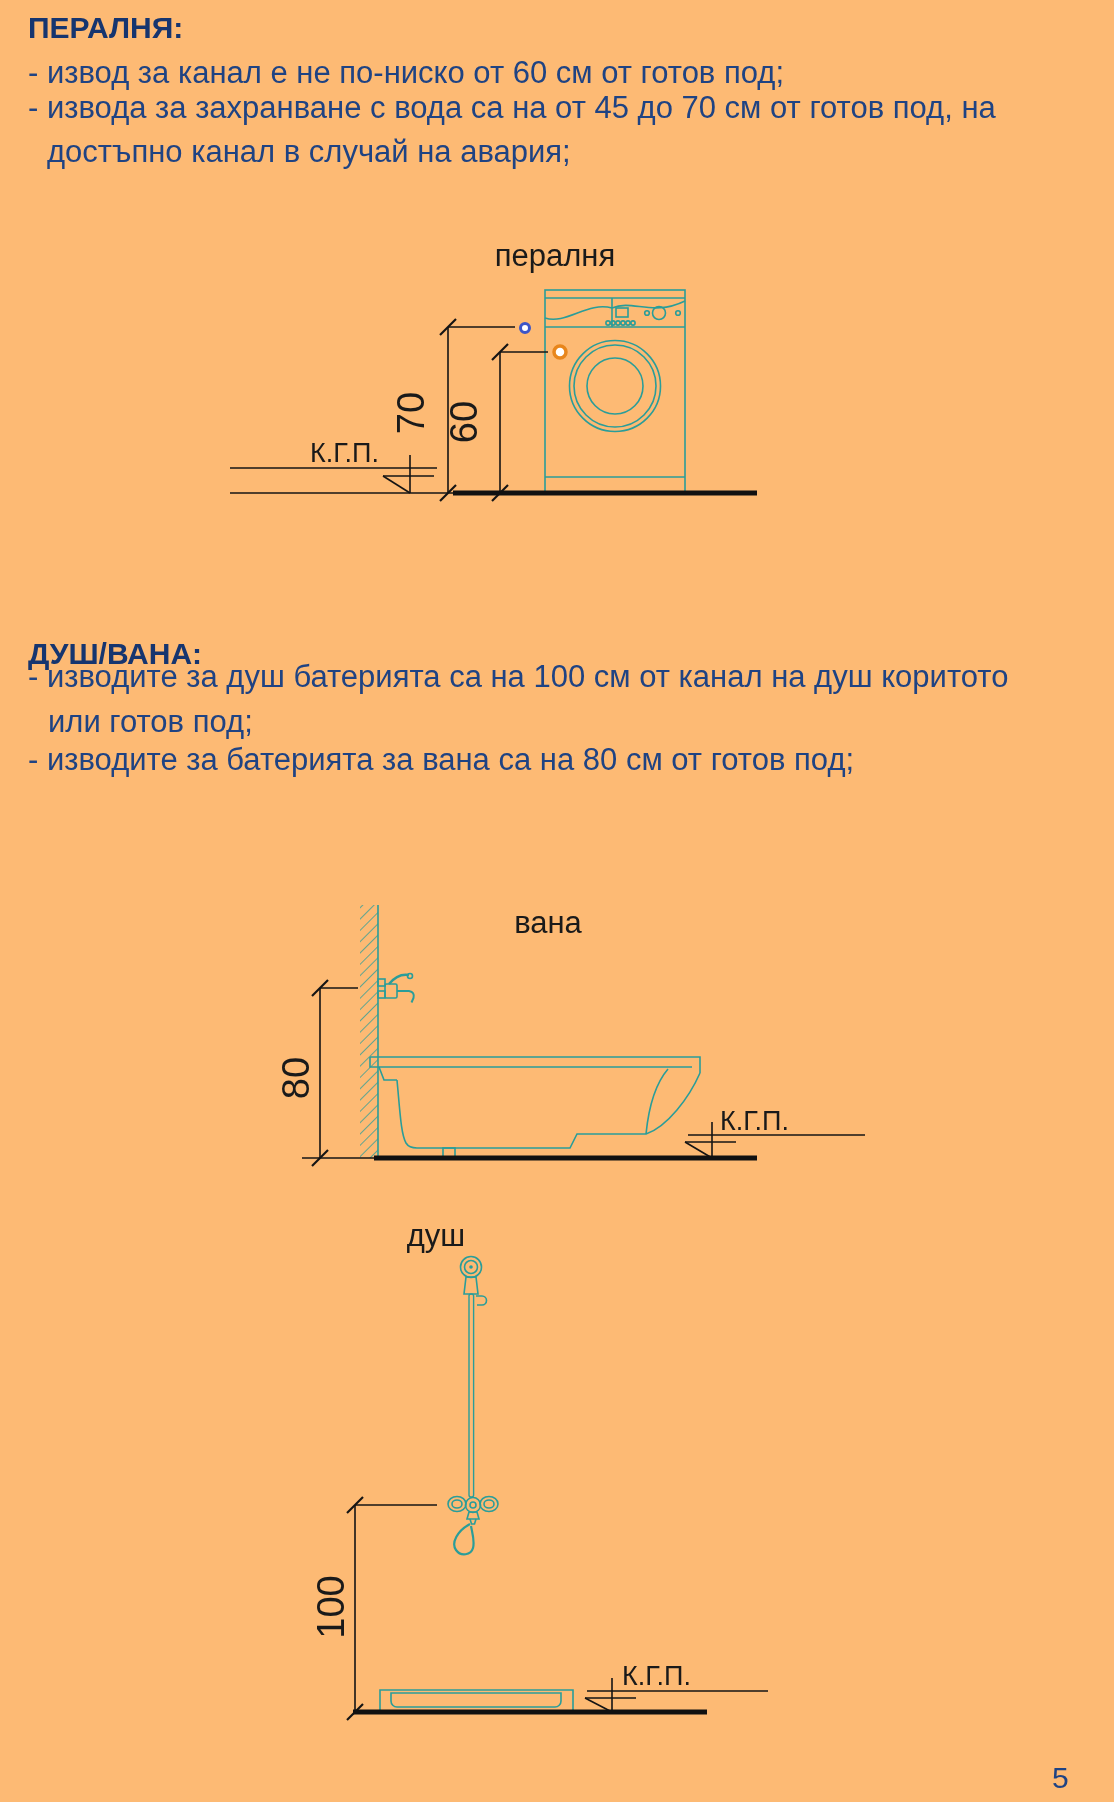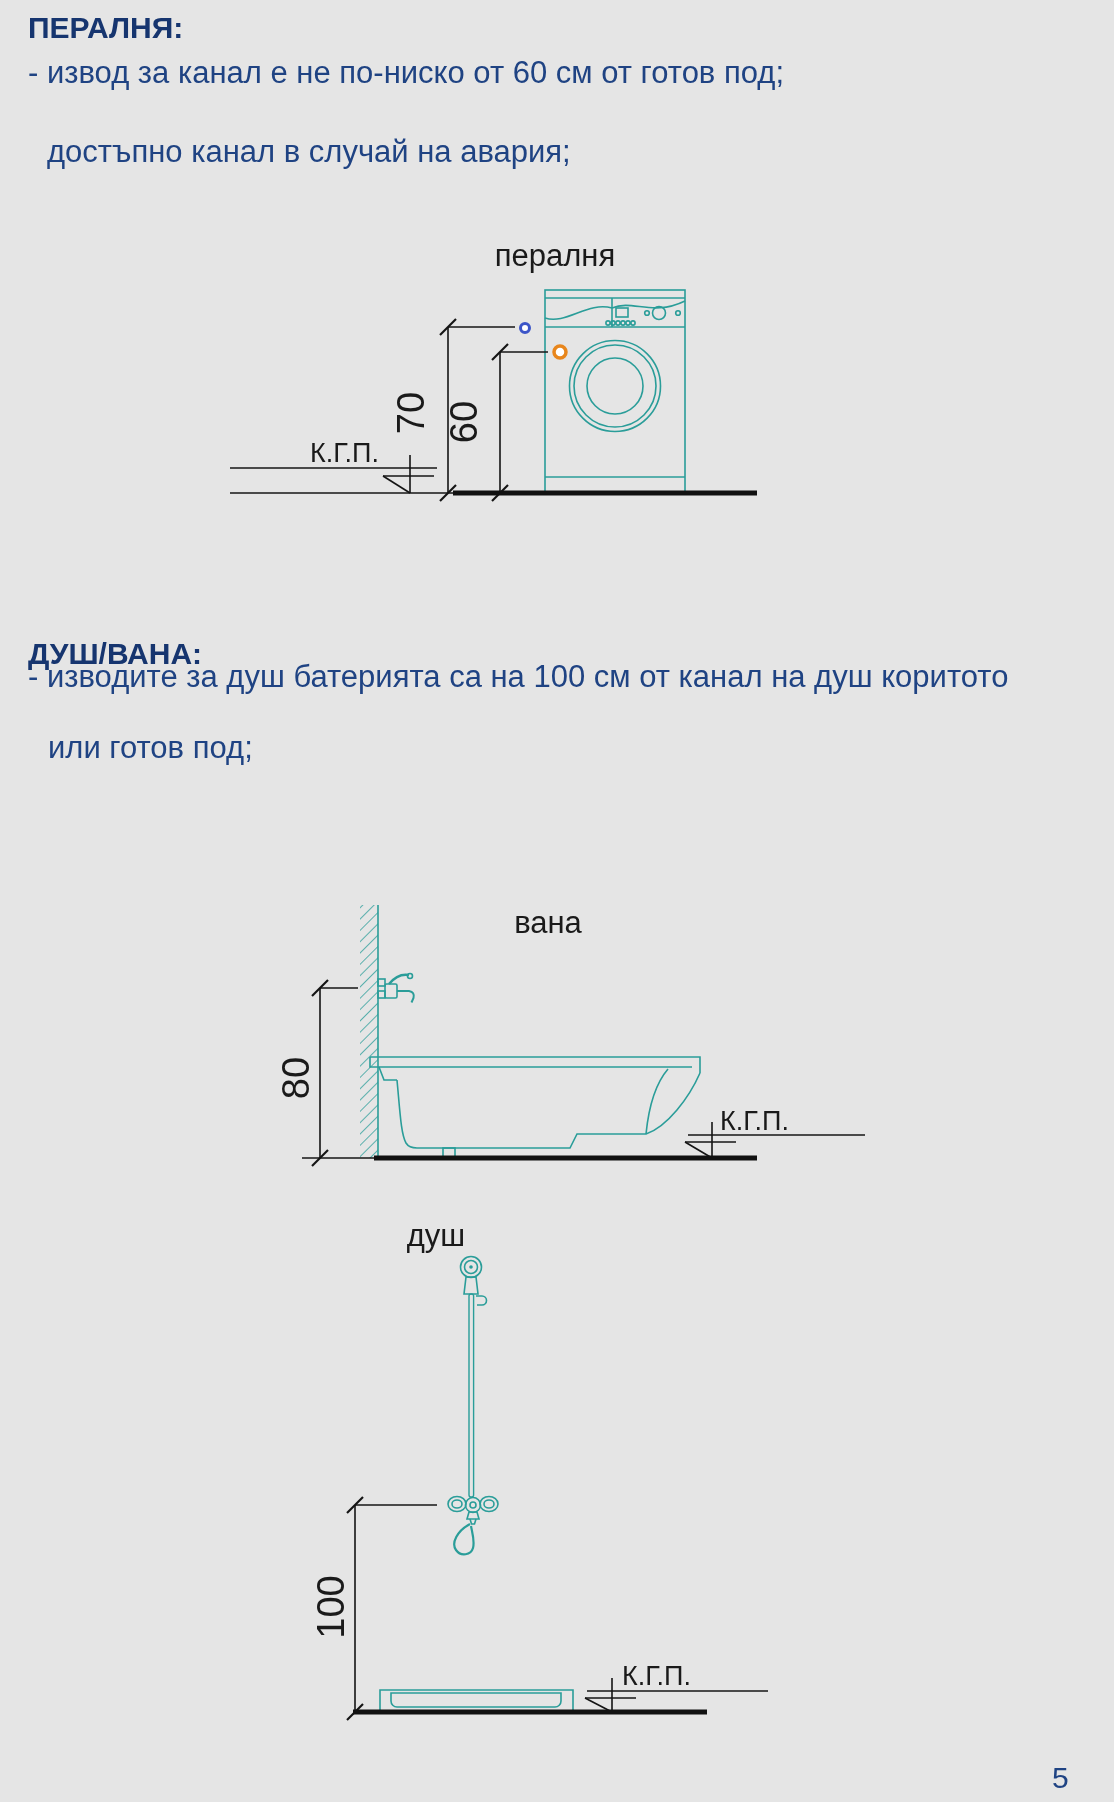--- a/index.html
+++ b/index.html
@@ -5,21 +5,21 @@
   :root{
     --heading-text:#16356f;
     --body-text:#1f4383;
     --drawing-teal:#2a9d99;
     --dimension-black:#141414;
     --dot-blue:#3c55c8;
     --dot-orange:#e8861c;
     --ground-black:#111111;
   }
   html,body{margin:0;padding:0;background:#ffffff;}
-  .page{position:relative;width:1114px;height:1802px;background:#e5e5e5;overflow:hidden;
+  .page{position:relative;width:1114px;height:1802px;background:#fdba74;overflow:hidden;
         font-family:"Liberation Sans",sans-serif;}
   .heading{position:absolute;font-size:30px;font-weight:bold;color:var(--heading-text);
            white-space:nowrap;line-height:34px;}
   .bodyline{position:absolute;font-size:31px;color:var(--body-text);white-space:nowrap;line-height:34px;}
   .pagenum{position:absolute;font-size:30px;color:var(--body-text);}
   svg{position:absolute;left:0;top:0;}
   .teal{stroke:var(--drawing-teal);fill:none;stroke-width:1.6;}
   .tealthin{stroke:var(--drawing-teal);fill:none;stroke-width:1.4;}
   .tealfill{fill:var(--drawing-teal);stroke:none;}
   .dim{stroke:var(--dimension-black);fill:none;stroke-width:1.6;}
@@ -32,25 +32,27 @@
   .dot-blue{stroke:var(--dot-blue);stroke-width:3;fill:#ffffff;}
   .dot-orange{stroke:var(--dot-orange);stroke-width:3.5;fill:#ffffff;}
 </style>
 </head>
 <body>
 
 <div class="page">
 
   <div class="heading" style="left:28px;top:11px;">ПЕРАЛНЯ:</div>
   <div class="bodyline" style="left:28px;top:56px;">- извод за канал е не по-ниско от 60 см от готов под;</div>
+  <div class="bodyline" style="left:28px;top:91px;">- извода за захранване с вода са на от 45 до 70 см от готов под, на</div>
   <div class="bodyline" style="left:47px;top:135px;">достъпно канал в случай на авария;</div>
 
   <div class="heading" style="left:28px;top:637px;">ДУШ/ВАНА:</div>
   <div class="bodyline" style="left:28px;top:660px;">- изводите за душ батерията са на 100 см от канал на душ коритото</div>
-  <div class="bodyline" style="left:48px;top:731px;">или готов под;</div>
+  <div class="bodyline" style="left:48px;top:705px;">или готов под;</div>
+  <div class="bodyline" style="left:28px;top:743px;">- изводите за батерията за вана са на 80 см от готов под;</div>
 
   <div class="pagenum" style="left:1052px;top:1761px;">5</div>
 
   <svg width="1114" height="1802" viewBox="0 0 1114 1802">
 
     <defs>
       <pattern id="hatch" patternUnits="userSpaceOnUse" width="8" height="8" patternTransform="rotate(-45)">
         <line x1="0" y1="0" x2="8" y2="0" stroke="#2a9d99" stroke-width="1.5"></line>
       </pattern>
     </defs>

